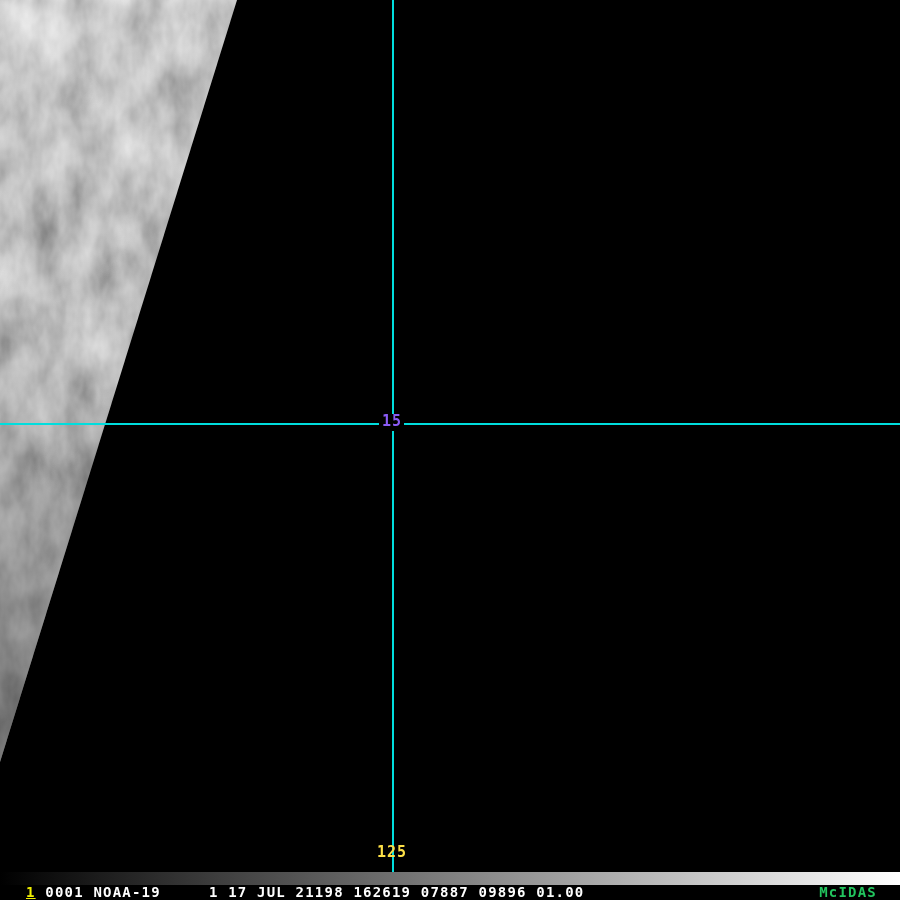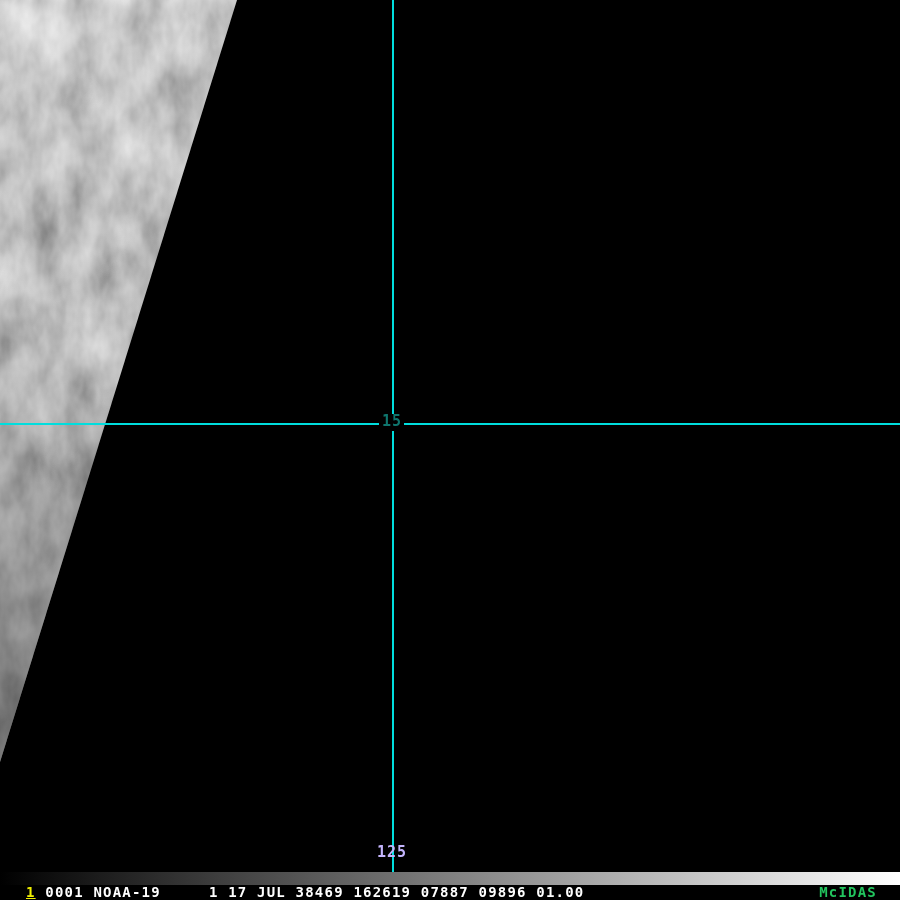--- a/index.html
+++ b/index.html
@@ -30,32 +30,32 @@
   .hline.left  { left: 0;    width: 379px; }
   .hline.right { left: 404px; width: 496px; }
   .vline { width: 2px; left: 392px; }
   .vline.top    { top: 0;     height: 414px; }
   .vline.bottom { top: 431px; height: 454px; }
 
   .cursor-label {
     position: absolute;
     left: 382px;
     top: 414px;
-    color: #0f766e;
+    color: #8b5cf6;
     font-size: 15px;
     font-weight: bold;
     letter-spacing: 1px;
     line-height: 15px;
     z-index: 5;
   }
   .image-line-label {
     position: absolute;
     left: 377px;
     top: 845px;
-    color: #c4b5fd;
+    color: #fde047;
     font-size: 15px;
     font-weight: bold;
     letter-spacing: 1px;
     line-height: 15px;
     z-index: 5;
   }
   .colorbar {
     position: absolute;
     left: 0;
     top: 872px;
@@ -123,15 +123,15 @@
   <div class="hline right"></div>
   <div class="vline top"></div>
   <div class="vline bottom"></div>
 
   <div class="cursor-label">15</div>
 
   <div class="image-line-label">125</div>
 
   <div class="colorbar"></div>
 
-  <div class="statusbar"><span class="frame-number">1</span><span> 0001 NOAA-19     1 17 JUL 38469 162619 07887 09896 01.00</span><span class="brand">McIDAS</span></div>
+  <div class="statusbar"><span class="frame-number">1</span><span> 0001 NOAA-19     1 17 JUL 21198 162619 07887 09896 01.00</span><span class="brand">McIDAS</span></div>
 
 </div>
 
 </body></html>

